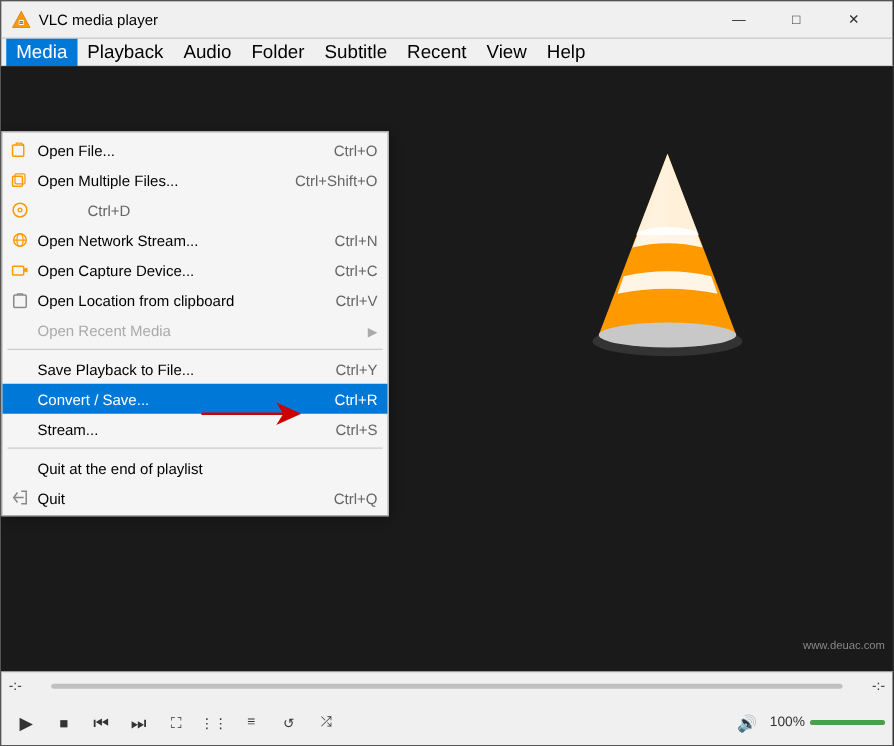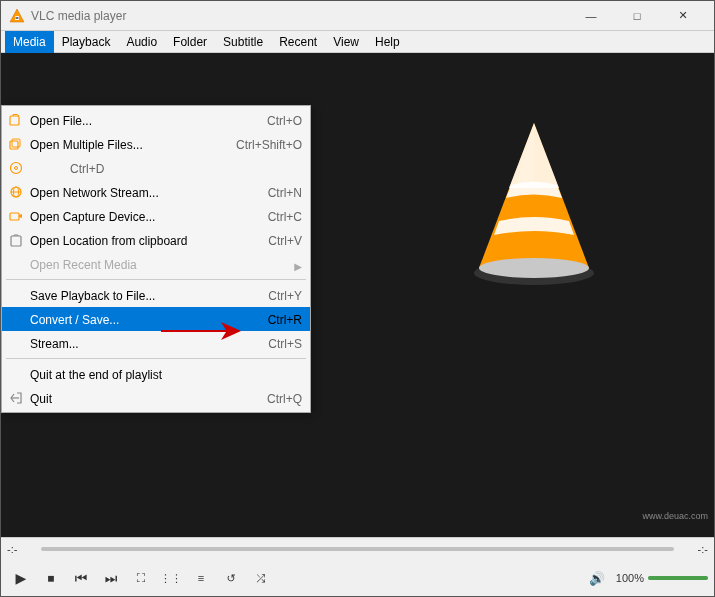--- a/index.html
+++ b/index.html
@@ -42,21 +42,21 @@
     }
 
     .title-bar-icon svg {
       width: 16px;
       height: 16px;
     }
 
     .title-text {
       flex: 1;
       font-size: 12px;
-      color: #737373;
+      color: #000000;
     }
 
     .window-controls {
       display: flex;
       gap: 0;
     }
 
     .win-btn {
       width: 46px;
       height: 30px;
@@ -76,21 +76,21 @@
       height: 22px;
       display: flex;
       align-items: center;
       padding: 0 4px;
       border-bottom: 1px solid #ccc;
     }
 
     .menu-item {
       padding: 2px 8px;
       cursor: pointer;
-      font-size: 12px;
+      font-size: 15px;
       color: #000;
       height: 22px;
       display: flex;
       align-items: center;
     }
     .menu-item.active { background: #0078d7; color: #fff; }
 
     
     .main-content {
       flex: 1;
@@ -415,21 +415,21 @@
 
         <div class="menu-separator"></div>
 
         <div class="menu-entry">
           <span class="menu-entry-label">Save Playback to File...</span>
           <span class="menu-entry-shortcut">Ctrl+Y</span>
         </div>
 
         <div class="menu-entry highlighted">
           <span class="menu-entry-label">Convert / Save...</span>
-          <span class="menu-entry-shortcut" style="color:#000000;margin-left:16px;">Ctrl+R</span>
+          <span class="menu-entry-shortcut" style="color:#ffffff;margin-left:16px;">Ctrl+R</span>
         </div>
 
         <div class="menu-entry">
           <span class="menu-entry-label">Stream...</span>
           <span class="menu-entry-shortcut">Ctrl+S</span>
         </div>
 
         <div class="menu-separator"></div>
 
         <div class="menu-entry">

